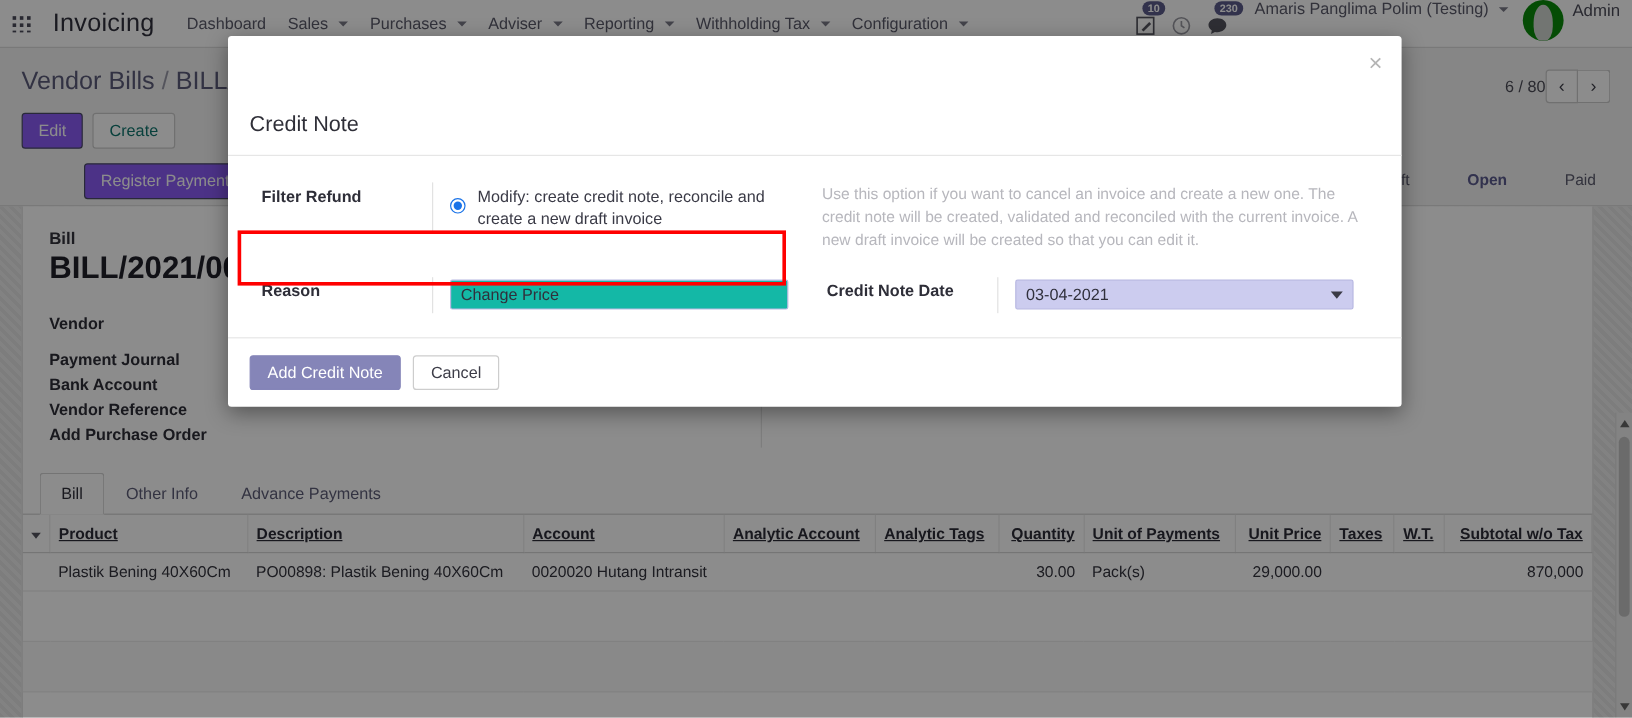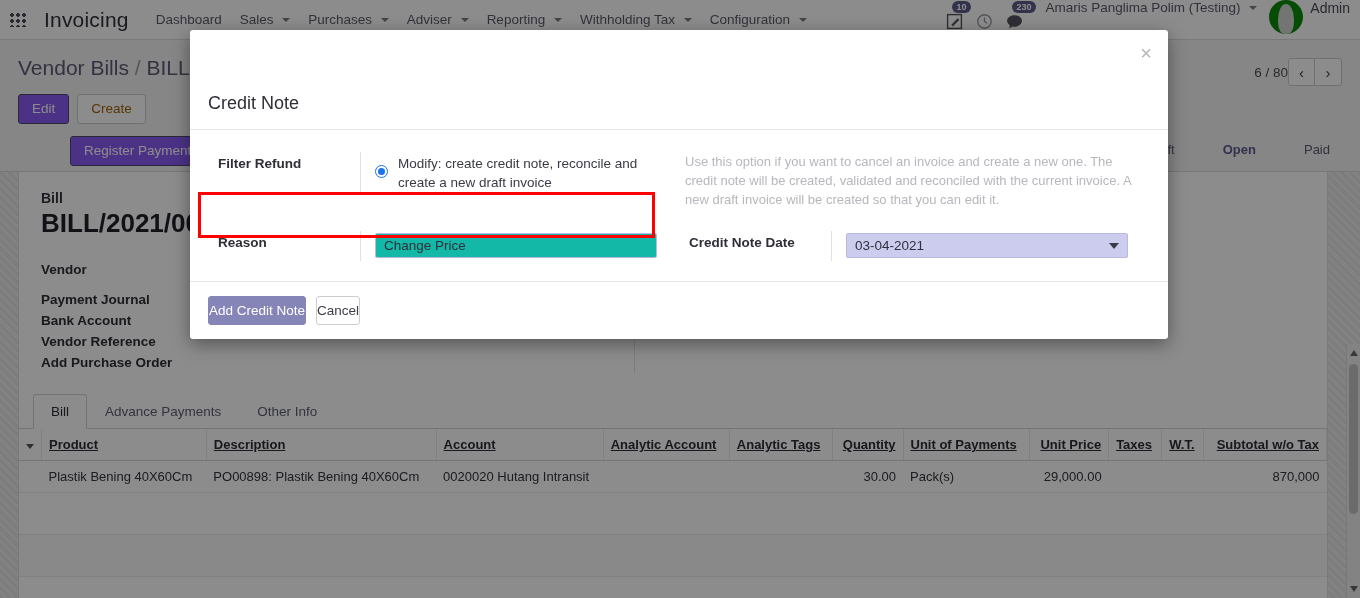--- a/index.html
+++ b/index.html
@@ -95,21 +95,21 @@
   .pager-btn {
     width: 27px; height: 28px; border: 1px solid #cccccc;
     background: #fff; color: #3d3d48; font-size: 15px;
     display: flex; align-items: center; justify-content: center; cursor: pointer;
   }
   .pager-btn:first-of-type { border-radius: 3px 0 0 3px; }
   .pager-btn:last-of-type { border-radius: 0 3px 3px 0; border-left: none; }
 
   .btn {
     font-size: 13.5px; border-radius: 3px; cursor: pointer;
-    padding: 5px 13px; border: 1px solid #cdcdcd; background: #fff; color: #a16207;
+    padding: 5px 13px; border: 1px solid #cdcdcd; background: #fff; color: #0f766e;
     display: inline-block; line-height: 18px;
   }
   .btn.primary { background: #8b5cf6; border-color: #4b4b68; color: #ffffff; }
   #btn-row-1 { position: absolute; left: 18px; top: 54px; display: flex; gap: 8px; }
   #btn-row-2 { position: absolute; left: 30px; top: 96px; display: flex; gap: 8px; padding-left: 40px; }
 
   #statusbar {
     position: absolute; right: 8px; top: 96px;
     display: flex; align-items: center;
   }
@@ -256,21 +256,21 @@
     position: absolute; left: 8px; top: 62px; width: 457px; height: 46px;
     border: 3px solid #ff0000; pointer-events: none; z-index: 5;
   }
   #row-reason { margin-top: 22px; }
   #modal-footer {
     border-top: 1px solid #e6e6e6; padding: 14px 18px;
     display: flex; gap: 10px; align-items: center;
   }
   .btn-modal {
     font-size: 13.5px; border-radius: 3px; cursor: pointer;
-    padding: 6px 0; border: 1px solid #cdcdcd; background: #fff; color: #3d3d48;
+    padding: 6px 14px; border: 1px solid #cdcdcd; background: #fff; color: #3d3d48;
   }
   .btn-modal.primary { background: #8585b8; border-color: #8585b8; color: #ffffff; }
 </style>
 </head>
 <body>
 
 <div id="app-backdrop">
 
   <div id="navbar">
     <div class="apps-grid">
@@ -377,22 +377,22 @@
           <span class="fld-label">Payment Journal</span>
           <span class="fld-label">Bank Account</span>
           <span class="fld-label">Vendor Reference</span>
           <span class="fld-label">Add Purchase Order</span>
         </div>
       </div>
 
       <div id="notebook">
         <div id="tabs">
           <div class="tab active">Bill</div>
+          <div class="tab">Other Info</div>
           <div class="tab">Advance Payments</div>
-          <div class="tab">Other Info</div>
         </div>
 
         <table class="lines">
           <thead>
             <tr>
               <th class="handle"><i class="sortcaret"></i></th>
               <th>Product</th>
               <th>Description</th>
               <th>Account</th>
               <th>Analytic Account</th>

